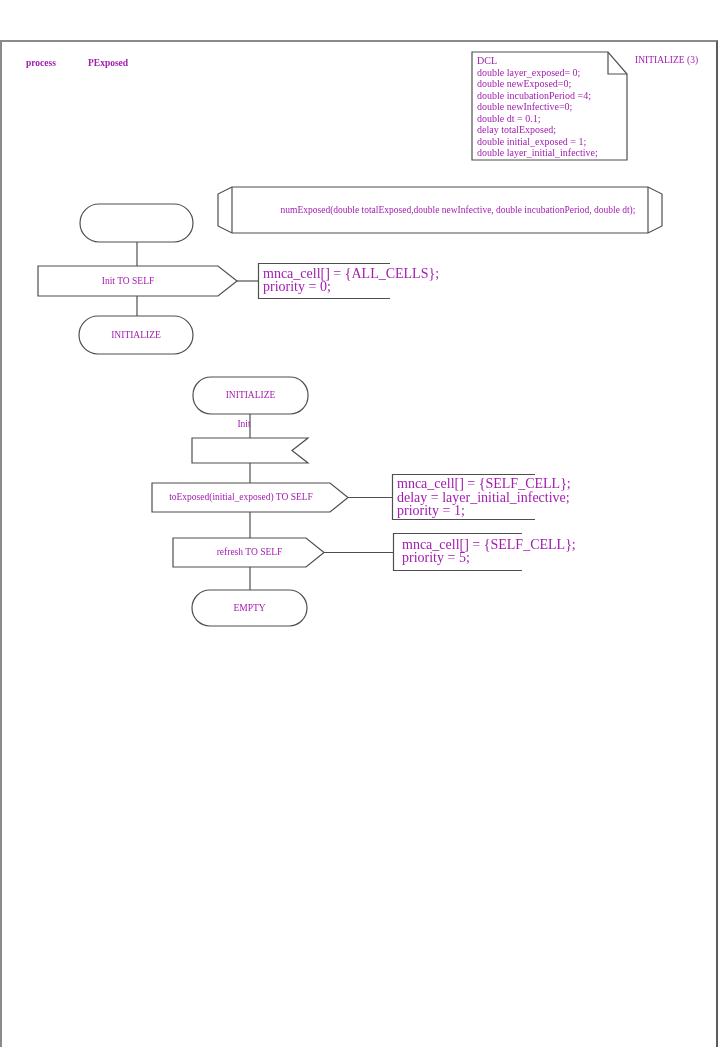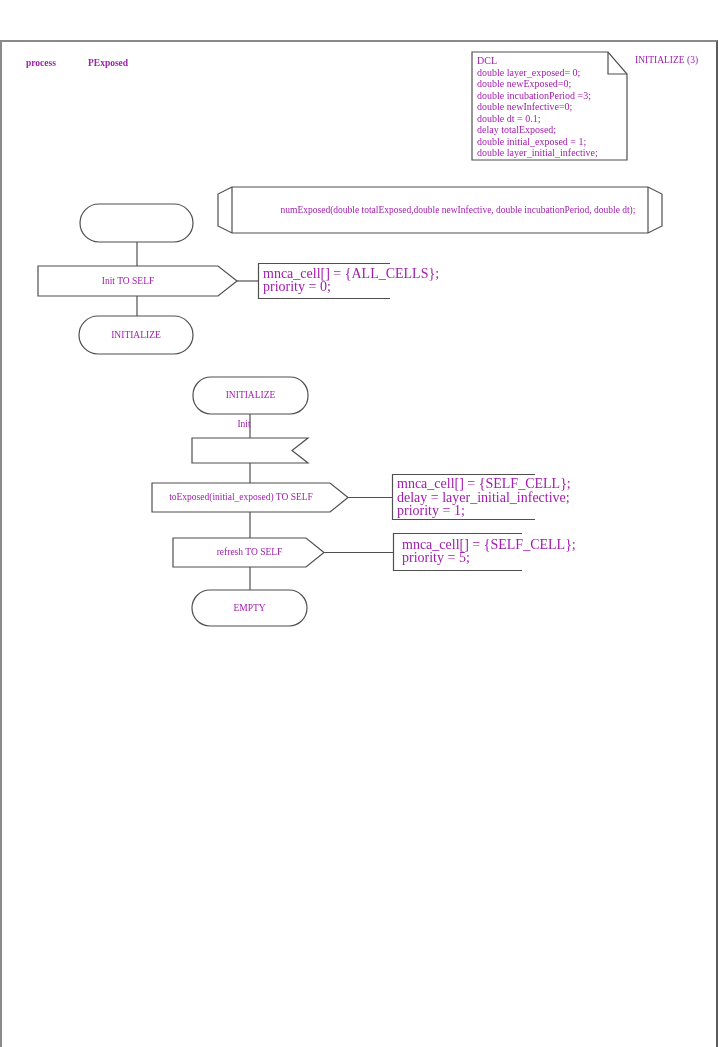--- a/index.html
+++ b/index.html
@@ -76,21 +76,21 @@
   </svg>
 
   <div class="lbl bold" style="left:24px;top:16px;">process</div>
   <div class="lbl bold" style="left:86px;top:16px;">PExposed</div>
   <div class="lbl" style="left:633px;top:13px;">INITIALIZE (3)</div>
 
   <div class="dcl-lines" style="position:absolute;left:475px;top:13px;">
     <div>DCL</div>
     <div>double layer_exposed= 0;</div>
     <div>double newExposed=0;</div>
-    <div>double incubationPeriod =3;</div>
+    <div>double incubationPeriod =4;</div>
     <div>double newInfective=0;</div>
     <div>double dt = 0.1;</div>
     <div>delay totalExposed;</div>
     <div>double initial_exposed = 1;</div>
     <div>double layer_initial_infective;</div>
   </div>
 
   <div class="lbl center" style="left:248px;top:145px;width:416px;height:46px;">numExposed(double totalExposed,double newInfective, double incubationPeriod, double dt);</div>
 
   <div class="lbl center" style="left:36px;top:224px;width:180px;height:30px;">Init TO SELF</div>

